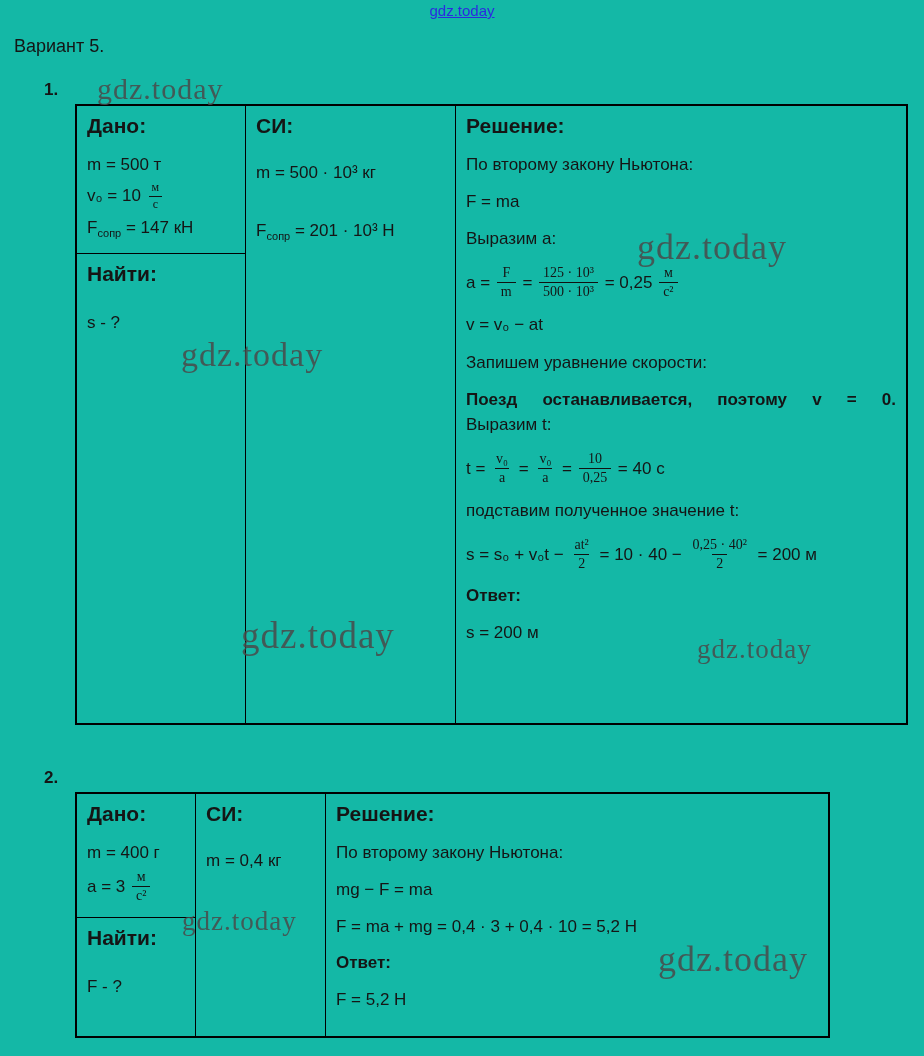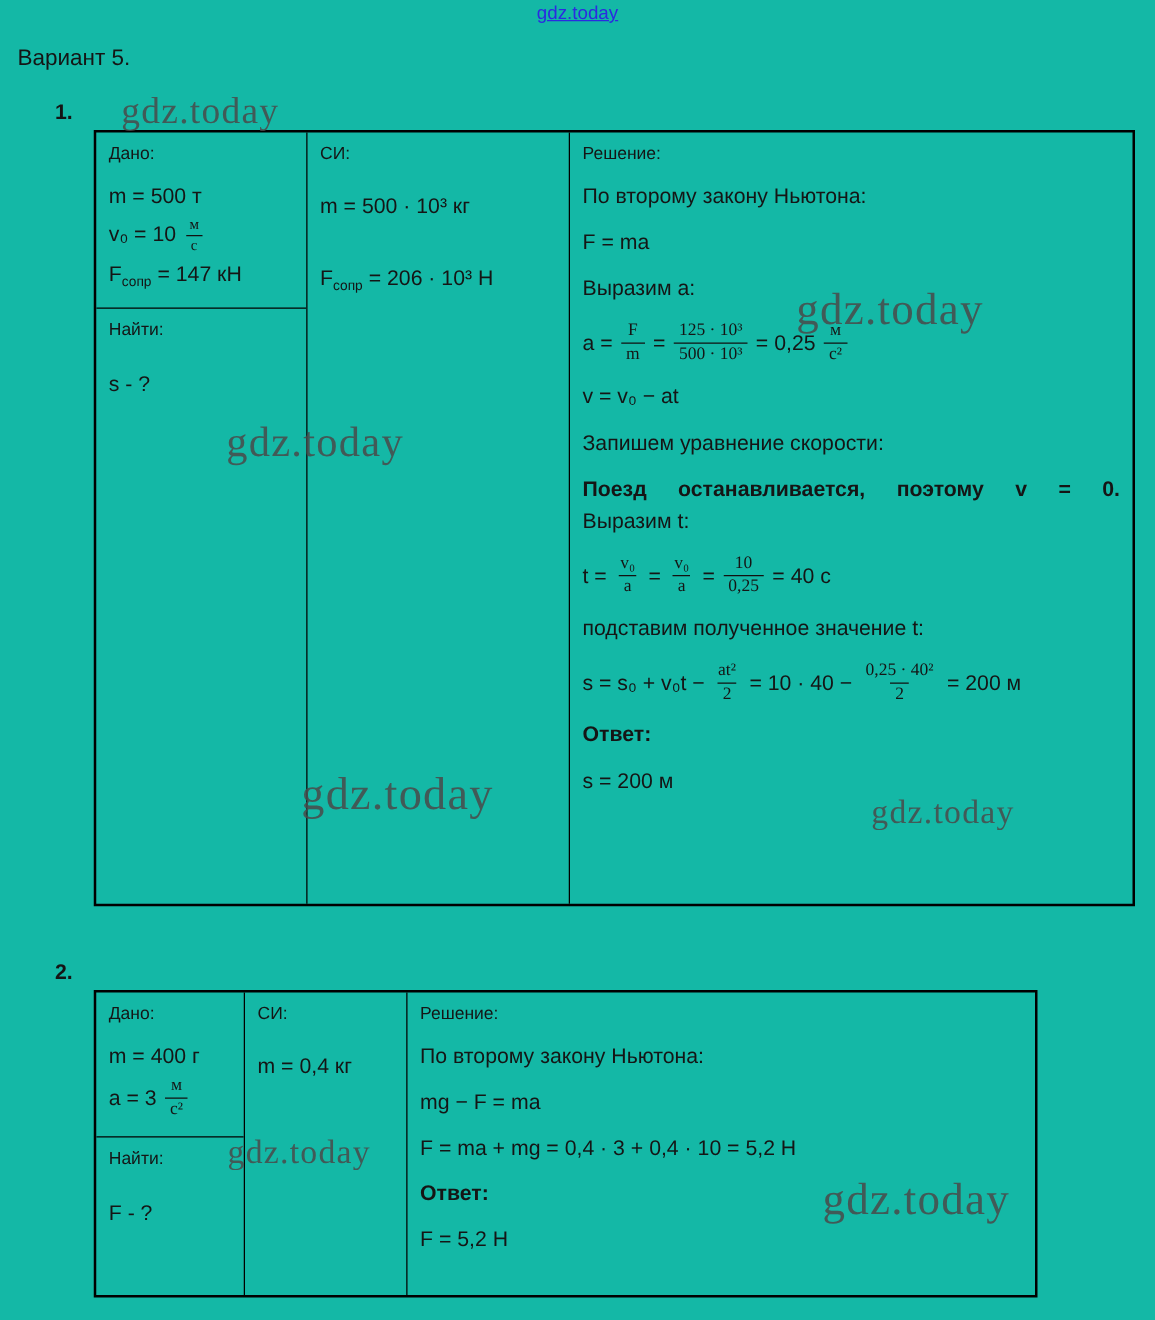--- a/index.html
+++ b/index.html
@@ -38,21 +38,21 @@
     position:absolute; display:grid; border:2px solid #000; background:transparent; z-index:2;
   }
   .t1 { left:75px; top:104px; width:833px; height:621px; grid-template-columns:169px 210px auto; }
   .t2 { left:75px; top:792px; width:755px; height:246px; grid-template-columns:119px 130px auto; }
 
   .col { border-right:1.5px solid #000; font-size:17px; overflow:hidden; }
   .col:last-child { border-right:none; }
   .sec { padding:8px 10px; }
   .divider { border-top:1.5px solid #000; width:100%; }
 
-  .hdr { font-weight:normal; font-size:14px; margin-bottom:16px; }
+  .hdr { font-weight:bold; font-size:21px; margin-bottom:16px; }
   .ans-hdr { font-weight:bold; font-size:17px; margin:2px 0 16px; }
   .line { margin-bottom:5px; line-height:1.3; }
   .line.fx { display:flex; align-items:center; }
   .find-val { margin-top:26px; }
   .si-gap { margin-bottom:36px; }
 
   .sol-line { margin-bottom:15px; line-height:1.3; }
   .tight { margin-bottom:3px; }
   .jl { text-align:justify; text-align-last:justify;font-weight:bold; }
   .eq-line { display:flex; align-items:center; margin:4px 0 14px; line-height:1.25; }
@@ -109,21 +109,21 @@
         <div class="hdr" style="margin-bottom:0;" data-bind="p1.dado.find_header">Найти:</div>
         <div class="line find-val" data-bind="p1.dado.find">s - ?</div>
       </div>
     </div>
 
     <div class="col">
       <div class="sec">
         <div class="hdr" style="margin-bottom:24px;" data-bind="p1.si.header">СИ:</div>
         <div class="line si-gap" data-bind="p1.si.mass">m = 500 · 10³ кг</div>
         <div class="line">
-          <span data-bind="p1.si.f_sym">F</span><span class="sb" data-bind="p1.si.f_sub">сопр</span><span data-bind="p1.si.f_post"> = 206 · 10³ Н</span>
+          <span data-bind="p1.si.f_sym">F</span><span class="sb" data-bind="p1.si.f_sub">сопр</span><span data-bind="p1.si.f_post"> = 201 · 10³ Н</span>
         </div>
       </div>
     </div>
 
     <div class="col">
       <div class="sec">
         <div class="hdr" data-bind="p1.sol.header">Решение:</div>
         <div class="sol-line" data-bind="p1.sol.newton">По второму закону Ньютона:</div>
         <div class="sol-line" data-bind="p1.sol.f_ma">F = ma</div>
         <div class="sol-line" data-bind="p1.sol.express_a">Выразим a:</div>

